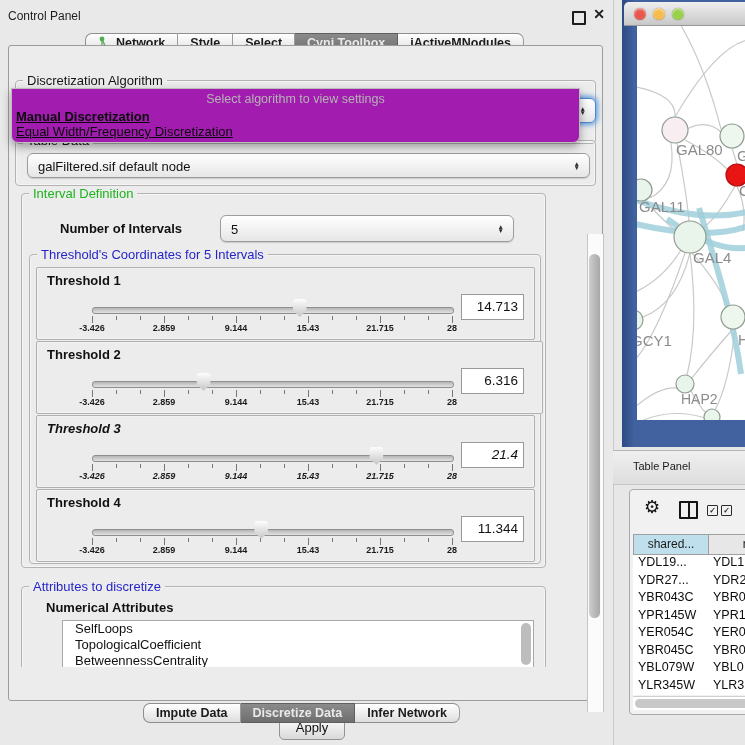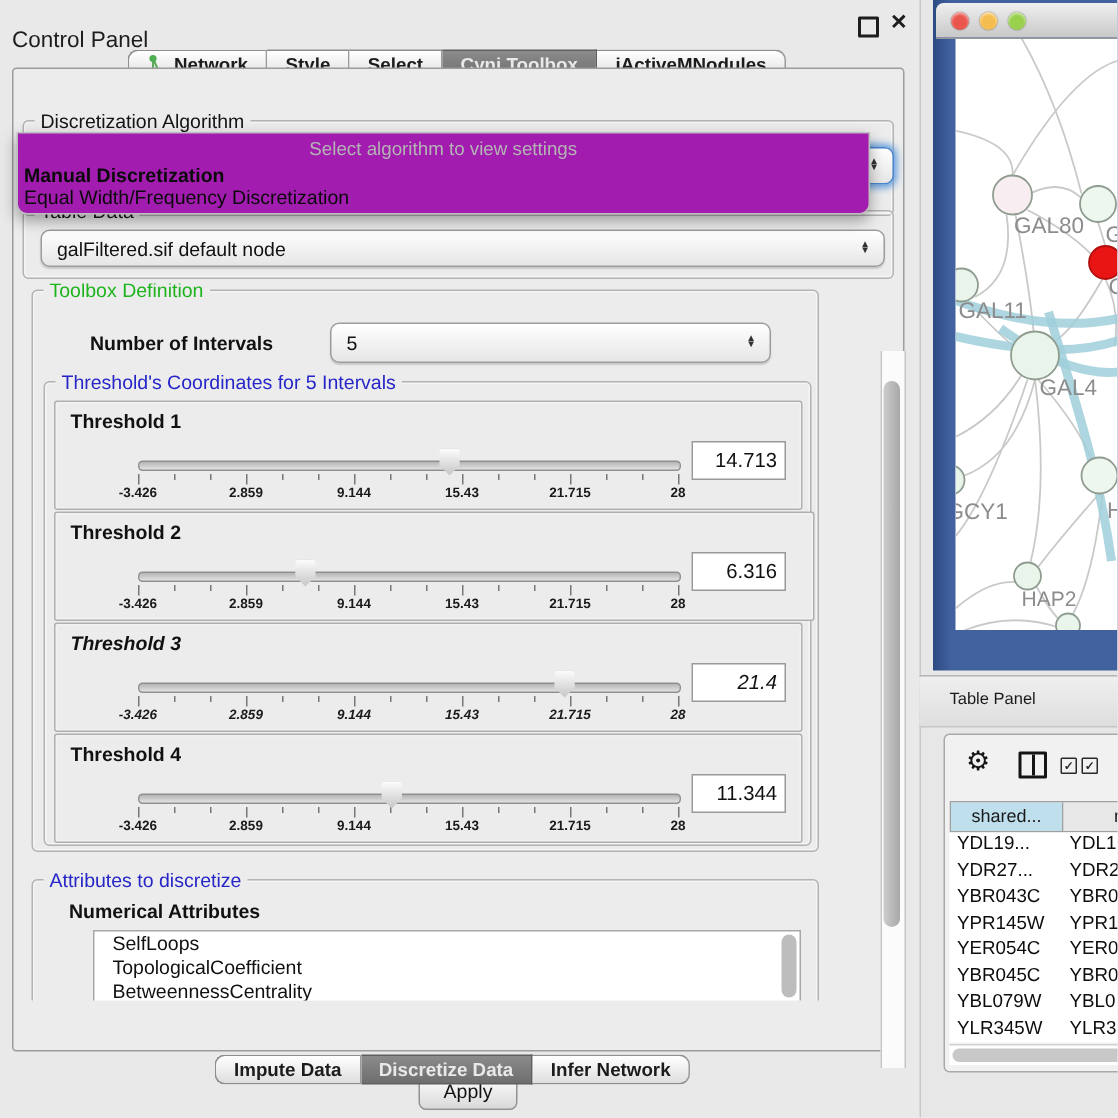--- a/index.html
+++ b/index.html
@@ -2,21 +2,21 @@
 <html><head>
 <meta charset="utf-8">
 <style>
   html,body{margin:0;padding:0;}
   body{width:745px;height:745px;position:relative;overflow:hidden;
        font-family:"Liberation Sans",sans-serif;background:#e7e7e7;
        -webkit-font-smoothing:antialiased;}
   .abs{position:absolute;}
   
   #control-panel{left:0;top:0;width:613px;height:745px;background:#e9e9e9;border-right:1px solid #c9c9c9;}
-  .cp-title{left:8px;top:18px;font-size:15px;color:#1d1d1d;}
+  .cp-title{left:8px;top:9px;font-size:12px;color:#1d1d1d;}
   .win-float{right:27px;top:11px;width:10px;height:10px;border:2px solid #1d1d1d;border-radius:1px;}
   .win-close{right:8px;top:6px;font-size:14px;font-weight:bold;color:#1d1d1d;}
   
   .seg{display:flex;position:absolute;height:20px;}
   .seg .tab{display:flex;align-items:center;gap:5px;padding:0 12px;font-size:12.5px;font-weight:600;
             color:#1c1c1c;background:linear-gradient(#ffffff,#dedede);
             border-top:1px solid #8e8e8e;border-bottom:1px solid #8e8e8e;border-right:1px solid #9b9b9b;}
   .seg .tab:first-child{border-left:1px solid #8e8e8e;border-radius:7px 0 0 7px;}
   .seg .tab:last-child{border-radius:0 7px 7px 0;}
   .seg .tab.sel{background:linear-gradient(#8b8b8b,#6e6e6e);color:#e9e9e9;border-color:#5f5f5f;}
@@ -28,21 +28,21 @@
   .grouplabel.blue{color:#2525c8;}
   .combo{position:absolute;background:linear-gradient(#ffffff,#e6e6e6);border:1px solid #9d9d9d;border-radius:6px;
          font-size:13px;color:#111;box-shadow:0 1px 1px rgba(0,0,0,.15);}
   .combo .val{position:absolute;left:10px;top:50%;transform:translateY(-50%);white-space:nowrap;}
   .stepper{position:absolute;right:9px;top:50%;transform:translateY(-50%);display:flex;flex-direction:column;line-height:4.5px;font-size:6.5px;color:#333;}
   .focusring{box-shadow:0 0 5px 2px rgba(95,155,220,.95);border:1px solid #4a86cf;}
   
   #algo-popup{left:11px;top:88px;width:567px;height:53px;background:#a21caf;border:1px solid #bdbdbd;
               border-radius:0 0 7px 7px;box-shadow:0 4px 10px rgba(0,0,0,.35);z-index:20;}
   #algo-popup .hint{position:absolute;left:0;right:0;top:3px;text-align:center;font-size:12.5px;color:#b4b4b4;}
-  .popup-item{position:absolute;left:4px;font-size:13px;color:#0a0a0a;white-space:nowrap;}
+  .popup-item{position:absolute;left:4px;font-size:13px;color:#0a0a0a;white-space:nowrap;text-decoration:underline;}
   .popup-item.b{font-weight:bold;}
   
   #viewport{left:14px;top:188px;width:564px;height:478px;overflow:hidden;}
   .vscroll-track{left:578px;top:188px;width:15px;height:478px;background:#fbfbfb;border-left:1px solid #c5c5c5;border-right:1px solid #c5c5c5;}
   .vscroll-thumb{left:580px;top:208px;width:11px;height:364px;border-radius:6px;background:linear-gradient(90deg,#cdcdcd,#a8a8a8);}
   
   .thr-panel{position:absolute;left:6px;width:497px;height:71px;background:#ececec;border:1px solid #b0b0b0;border-radius:2px;box-shadow:inset 0 0 0 1px #f2f2f2;}
   .thr-label{position:absolute;left:10px;top:5px;font-size:13px;font-weight:bold;color:#111;}
   .track{position:absolute;left:55px;top:39px;width:360px;height:5px;border:1px solid #8f8f8f;border-radius:3px;
          background:linear-gradient(#b5b5b5,#e2e2e2);}
@@ -134,21 +134,21 @@
       <div class="grouplabel">Table Data</div>
       <div class="combo" style="left:11px;top:12px;width:561px;height:23px;">
         <span class="val">galFiltered.sif default node</span>
         <span class="stepper">▲<br>▼</span>
       </div>
     </div>
 
     <div class="abs" id="viewport" style="left:6px;top:143px;">
 
       <div class="groupbox" style="left:6px;top:4px;width:523px;height:373px;">
-        <div class="grouplabel green">Toolbox Definition</div>
+        <div class="grouplabel green">Interval Definition</div>
         <div class="abs" style="left:38px;top:27px;font-size:13px;font-weight:bold;color:#111;position:absolute;">Number of Intervals</div>
         <div class="combo" style="left:198px;top:21px;width:292px;height:25px;">
           <span class="val">5</span>
           <span class="stepper">▲<br>▼</span>
         </div>
         <div class="groupbox" style="left:7px;top:60px;width:510px;height:308px;">
           <div class="grouplabel blue">Threshold's Coordinates for 5 Intervals</div>
           <div id="thr-container">
               <div class="thr-panel" style="top: 12px;">
                 <div class="thr-label">Threshold 1</div>

